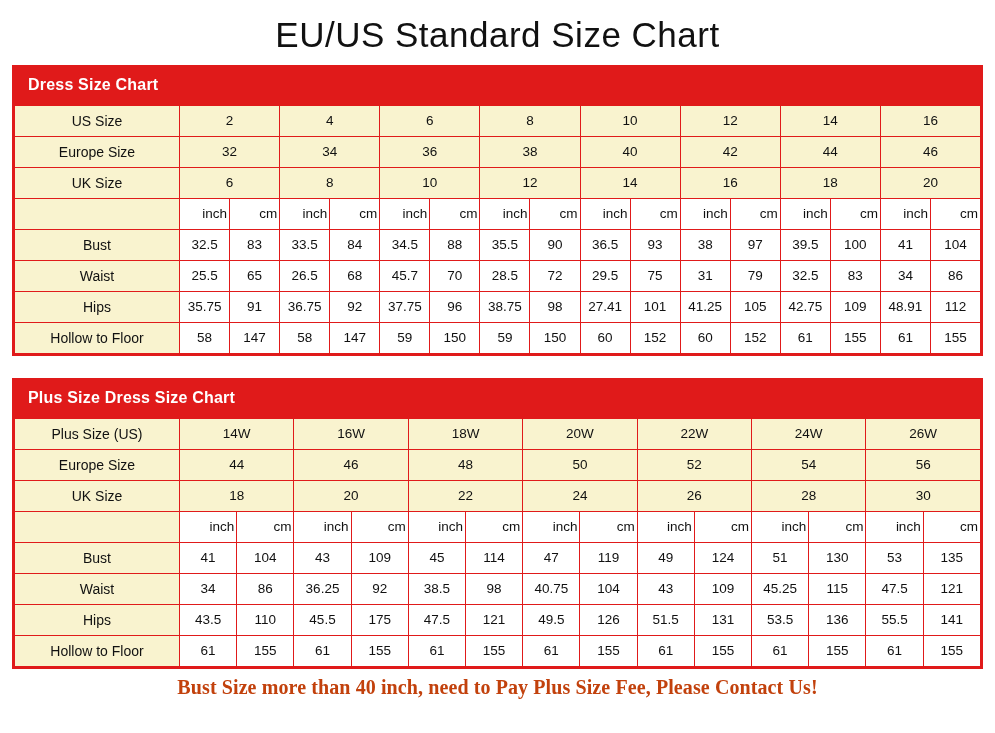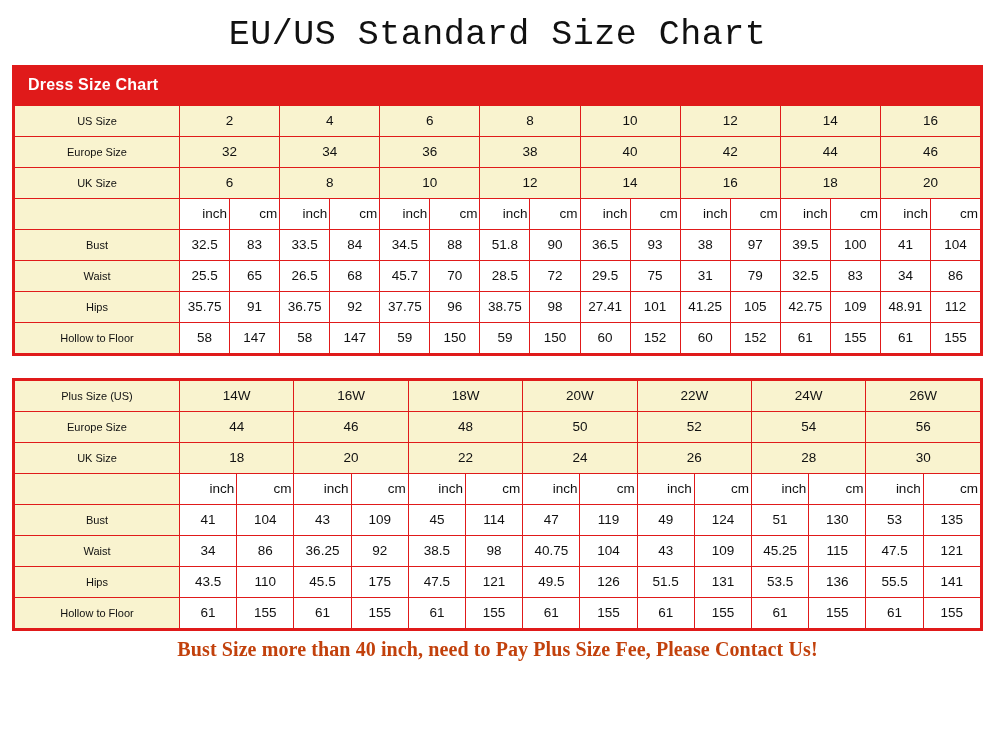--- a/index.html
+++ b/index.html
@@ -15,21 +15,21 @@
     overflow: hidden;
   }
   .page {
     position: relative;
     width: 995px;
     height: 733px;
     box-sizing: border-box;
   }
   .page-title {
     text-align: center;
-    font-family: Liberation Mono, monospace;
+    font-family: Liberation Sans, sans-serif;
     font-size: 35px;
     font-weight: 400;
     color: #111111;
     letter-spacing: 0.5px;
     padding-top: 16px;
     padding-bottom: 10px;
     line-height: 1.1;
   }
   .chart-block {
     margin: 0 12px 0 12px;
@@ -60,21 +60,21 @@
     font-size: 13.5px;
     height: 30px;
     padding: 0 2px;
     color: #111111;
     background: #ffffff;
     white-space: nowrap;
     overflow: hidden;
   }
   table.size-table td.rowlabel {
     background: #f9f3cf;
-    font-size: 11px;
+    font-size: 14px;
     color: #111111;
   }
   table.size-table td.headcell {
     background: #f9f3cf;
   }
   table.size-table td.unitcell {
     background: #ffffff;
     font-size: 13.5px;
     text-align: right;
   }
@@ -171,21 +171,21 @@
             <td class="unitcell">cm</td>
           </tr>
           <tr>
             <td class="rowlabel">Bust</td>
             <td>32.5</td>
             <td>83</td>
             <td>33.5</td>
             <td>84</td>
             <td>34.5</td>
             <td>88</td>
-            <td>51.8</td>
+            <td>35.5</td>
             <td>90</td>
             <td>36.5</td>
             <td>93</td>
             <td>38</td>
             <td>97</td>
             <td>39.5</td>
             <td>100</td>
             <td>41</td>
             <td>104</td>
           </tr>
@@ -244,20 +244,21 @@
             <td>61</td>
             <td>155</td>
             <td>61</td>
             <td>155</td>
           </tr>
         </tbody>
       </table>
   </div>
 
   <div class="chart-block second">
+    <div class="chart-header">Plus Size Dress Size Chart</div>
     <table class="size-table" id="table-1">
         <colgroup>
           <col style="width: 165px;">
           <col>
           <col>
           <col>
           <col>
           <col>
           <col>
           <col>

